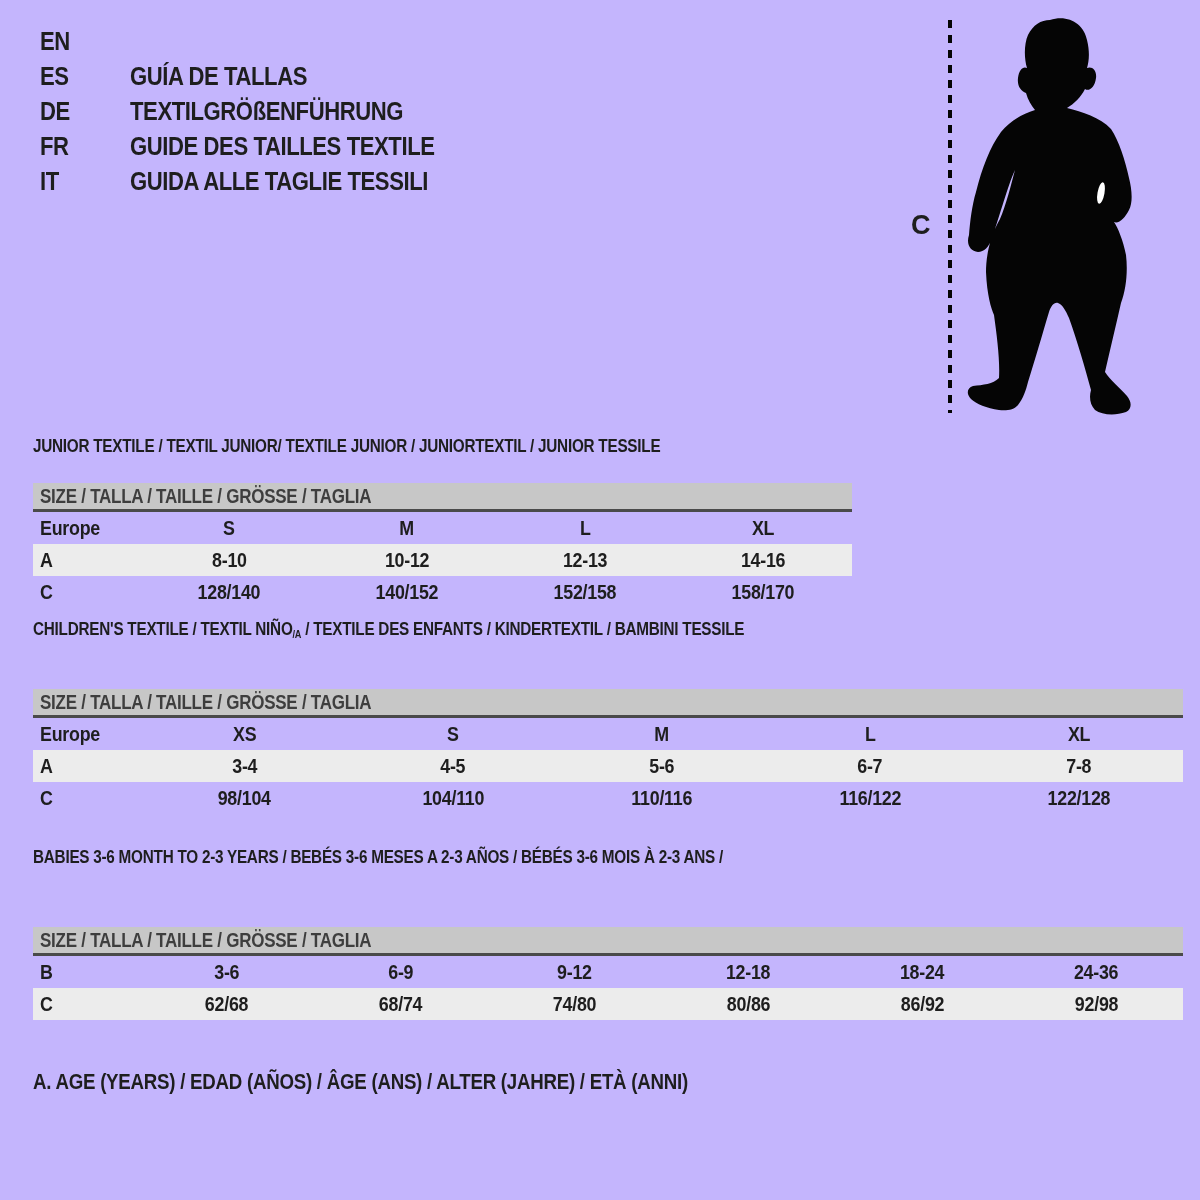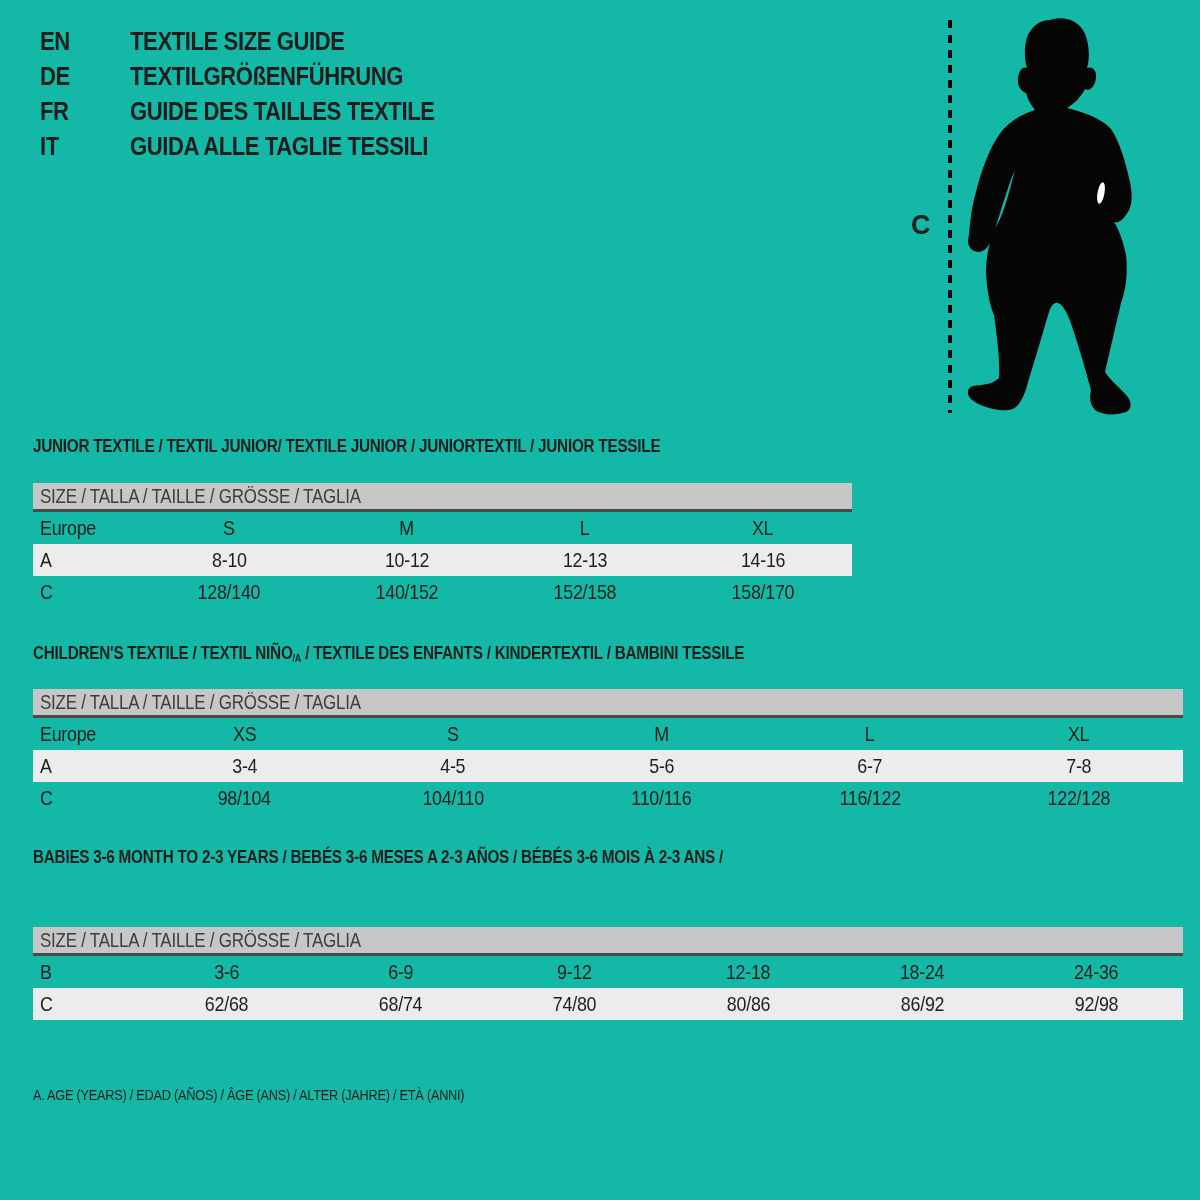--- a/index.html
+++ b/index.html
@@ -1,59 +1,62 @@
 <!DOCTYPE html>
 <html><head>
 <meta charset="utf-8">
 <style>
   html,body{margin:0;padding:0;background:#ffffff;}
   .canvas{
-    position:relative;width:1200px;height:1200px;background:#14b8a6;overflow:hidden;
+    position:relative;width:1200px;height:1200px;background:#c4b5fd;overflow:hidden;
     font-family:"Liberation Sans",sans-serif;color:#1e1e1e;
     -webkit-font-smoothing:antialiased;
   }
   .cond{display:inline-block;transform:scaleX(0.85);transform-origin:0 50%;white-space:nowrap;}
   .condc{display:inline-block;transform:scaleX(0.85);transform-origin:50% 50%;white-space:nowrap;}
 
   
   .langs{position:absolute;left:40px;top:24px;}
   .lang-row{height:35px;display:flex;align-items:center;font-weight:700;font-size:26px;letter-spacing:-0.5px;}
   .lang-code{width:90px;flex:0 0 auto;}
   .lang-title{flex:0 0 auto;}
 
   
   .figure-svg{position:absolute;left:938px;top:4px;}
   .figure-c{position:absolute;left:911px;top:210px;font-size:27px;font-weight:700;}
 
   
   .sec-heading{position:absolute;left:33px;font-size:18px;font-weight:700;letter-spacing:-0.3px;}
   .sec-heading .sub{font-size:0.6em;position:relative;top:3px;}
-  .tbl{position:absolute;left:33px;font-size:21px;font-weight:400;letter-spacing:-0.3px;}
+  .tbl{position:absolute;left:33px;font-size:21px;font-weight:700;letter-spacing:-0.3px;}
   .tbl-header{height:26px;background:#c7c7c7;border-bottom:3px solid #4a4a4a;
       display:flex;align-items:center;padding-left:7px;color:#3e3e3e;font-size:20px;}
   .tbl-row{height:32px;display:flex;align-items:center;}
   .tbl-row.shaded{background:#ececec;}
   .tbl-label{width:100px;flex:0 0 auto;padding-left:7px;}
   .tbl-cell{flex:1 1 0;display:flex;justify-content:center;}
   .w-junior{width:819px;}
   .w-wide{width:1150px;}
 
   
   .legend{position:absolute;left:33px;top:1069px;}
-  .legend-row{height:34px;display:flex;align-items:flex-end;font-size:15px;font-weight:400;letter-spacing:-0.3px;}
+  .legend-row{height:34px;display:flex;align-items:flex-start;font-size:22px;font-weight:700;letter-spacing:-0.3px;}
 </style>
 </head>
 <body>
 
 <div class="canvas">
 
   <div class="langs">
     <div class="lang-row">
       <span class="lang-code"><span class="cond">EN</span></span>
-      <span class="lang-title"><span class="cond">TEXTILE SIZE GUIDE</span></span>
+    </div>
+    <div class="lang-row">
+      <span class="lang-code"><span class="cond">ES</span></span>
+      <span class="lang-title"><span class="cond">GUÍA DE TALLAS</span></span>
     </div>
     <div class="lang-row">
       <span class="lang-code"><span class="cond">DE</span></span>
       <span class="lang-title"><span class="cond">TEXTILGRÖßENFÜHRUNG</span></span>
     </div>
     <div class="lang-row">
       <span class="lang-code"><span class="cond">FR</span></span>
       <span class="lang-title"><span class="cond">GUIDE DES TAILLES TEXTILE</span></span>
     </div>
     <div class="lang-row">
@@ -157,21 +160,21 @@
         </span>
       <span class="tbl-cell">
           <span class="condc">152/158</span>
         </span>
       <span class="tbl-cell">
           <span class="condc">158/170</span>
         </span>
     </div>
   </div>
 
-  <div class="sec-heading" style="top:643px;">
+  <div class="sec-heading" style="top:619px;">
     <span class="cond">
       <span>CHILDREN'S TEXTILE / TEXTIL NIÑO</span><span class="sub">/A</span><span> / TEXTILE DES ENFANTS / KINDERTEXTIL / BAMBINI TESSILE</span>
     </span>
   </div>
   <div class="tbl w-wide" style="top:689px;">
     <div class="tbl-header">
       <span class="cond">SIZE / TALLA / TAILLE / GRÖSSE / TAGLIA</span>
     </div>
     <div class="tbl-row">
       <span class="tbl-label"><span class="cond">Europe</span></span>

